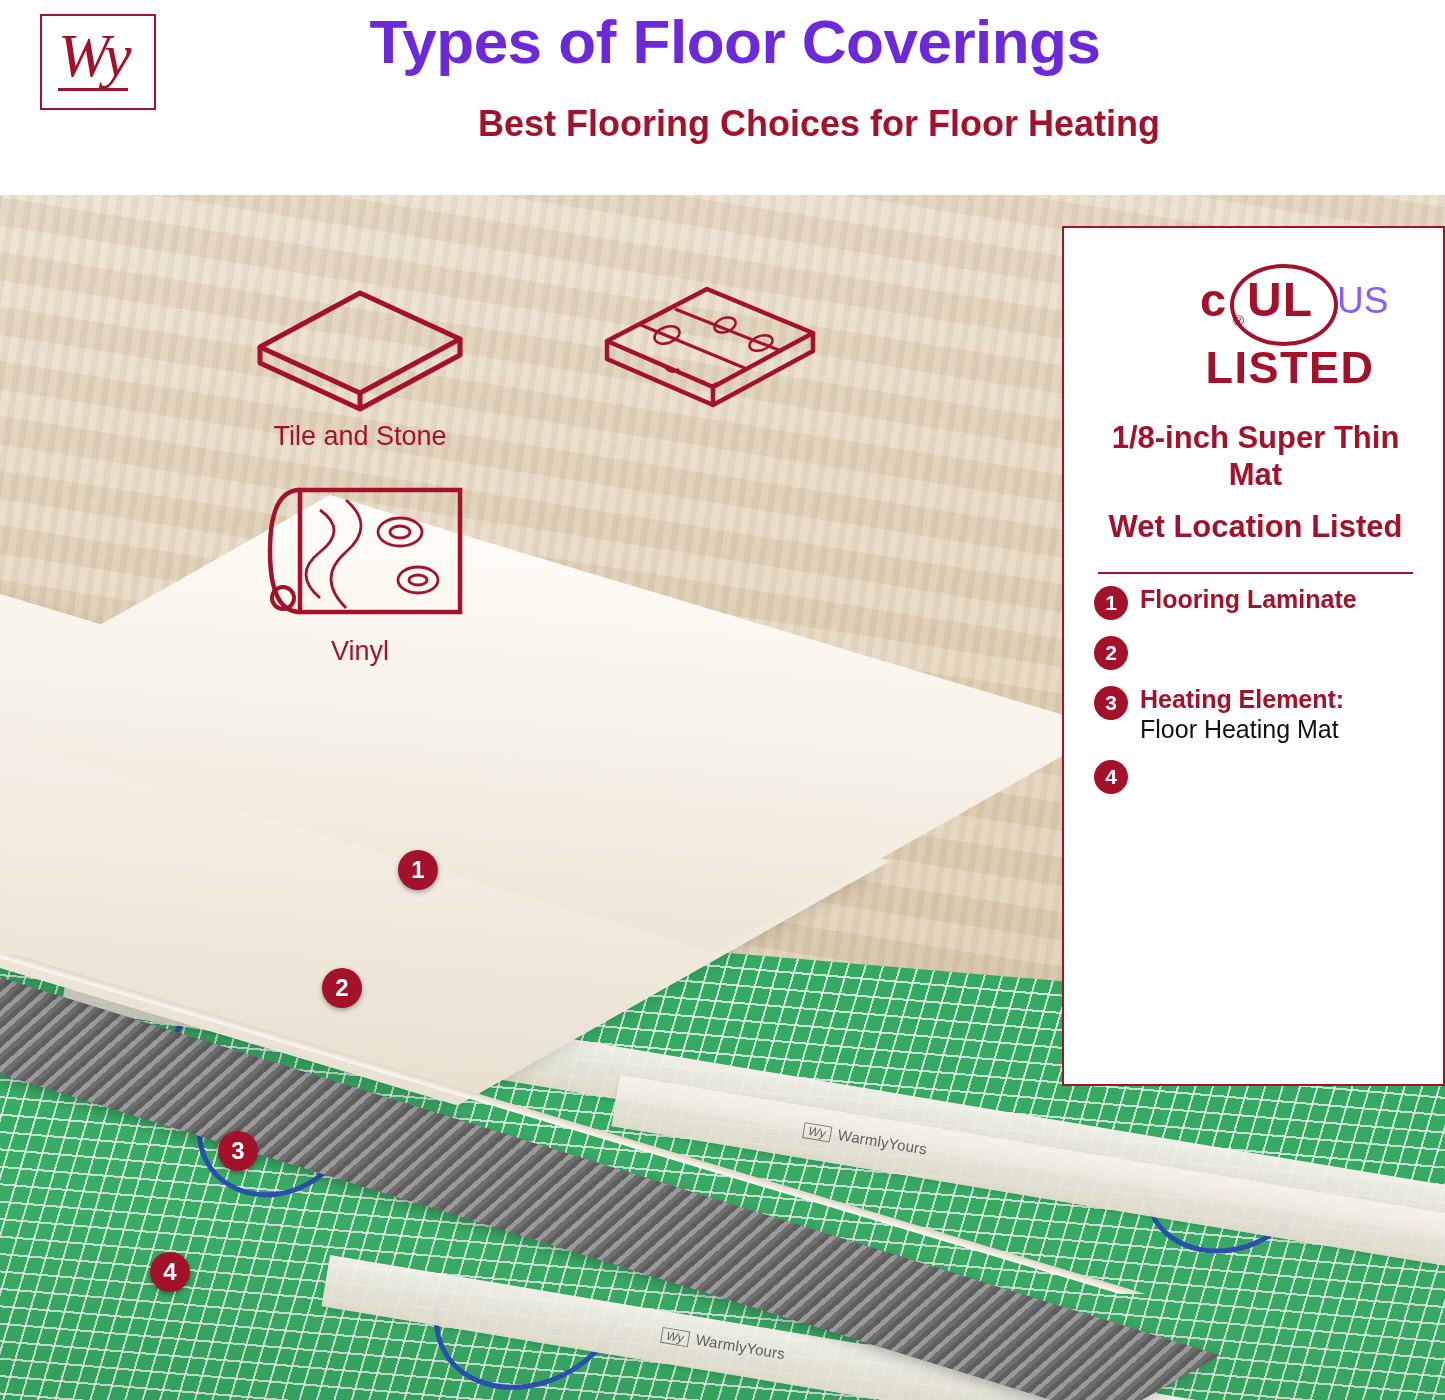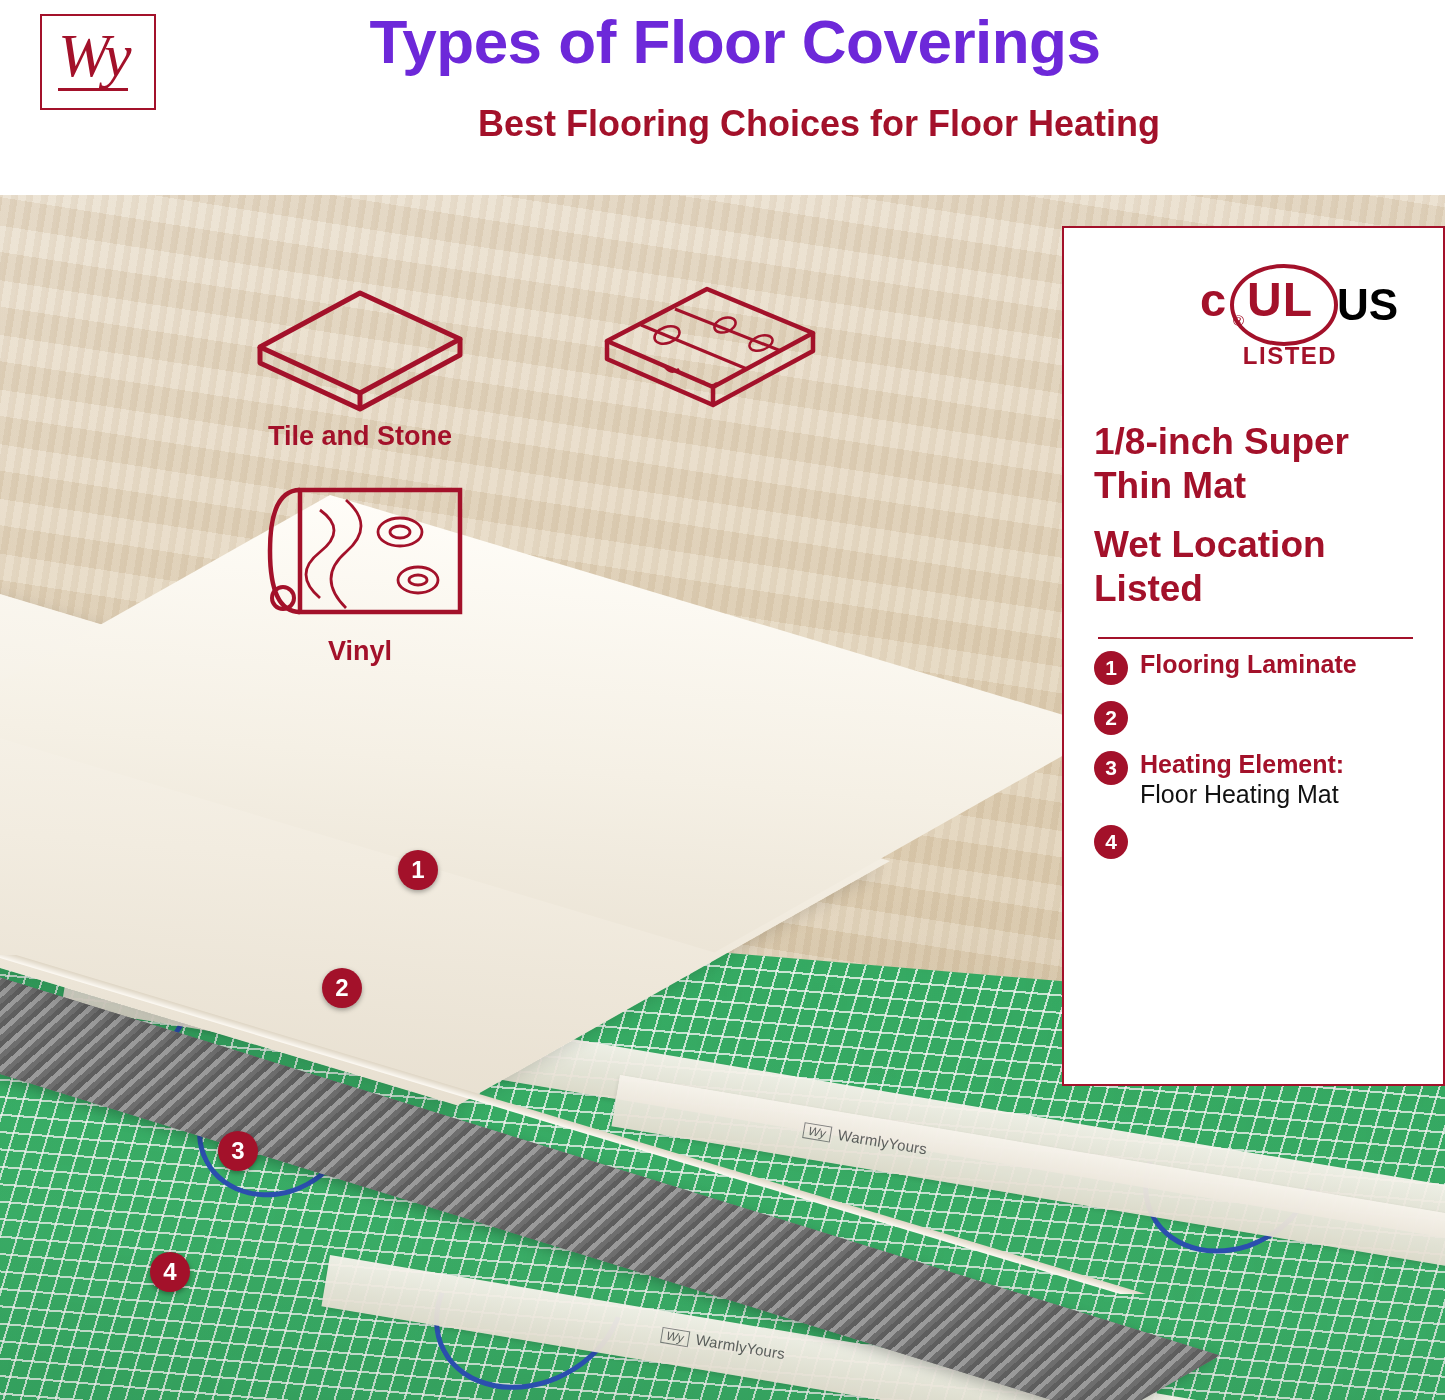--- a/index.html
+++ b/index.html
@@ -104,46 +104,46 @@
     font-size:62px;font-weight:bold;color:#6d28d9;letter-spacing:-.5px;
   }
   .subtitle{
     position:absolute;left:310px;top:103px;width:850px;text-align:right;
     font-size:36px;font-weight:bold;color:#a3112a;
   }
 
   
   .icons{position:absolute;left:215px;top:265px;width:720px;height:480px;}
   .icon-cell{position:absolute;text-align:center;}
-  .icon-label{font-size:27px;font-weight:bold;color:#a3112a;margin-top:6px;}
+  .icon-label{font-size:27px;font-weight:normal;color:#a3112a;margin-top:6px;}
   .ic{display:block;margin:0 auto;}
 
   
   .card{
     position:absolute;left:1062px;top:226px;width:383px;height:860px;
     background:#ffffff;border:2.5px solid #a3112a;box-sizing:border-box;
     padding:22px 26px 0 30px;
   }
   .ul-wrap{height:170px;position:relative;}
   .ul-c{position:absolute;left:106px;top:22px;font-size:47px;color:#a3112a;font-weight:bold;}
   .ul-circle{
     position:absolute;left:136px;top:14px;width:100px;height:74px;border:4px solid #a3112a;border-radius:50%;
   }
   .ul-letters{
     position:absolute;left:136px;top:22px;width:100px;text-align:center;
     font-size:48px;font-weight:bold;color:#a3112a;letter-spacing:1px;
   }
   .ul-reg{position:absolute;left:139px;top:62px;font-size:15px;color:#a3112a;}
-  .ul-us{position:absolute;left:243px;top:30px;font-size:44px;font-weight:bold;color:#000000;}
+  .ul-us{position:absolute;left:243px;top:30px;font-size:37px;font-weight:normal;color:#8b5cf6;}
   .ul-listed{
     position:absolute;left:106px;top:92px;width:180px;text-align:center;
-    font-size:24px;font-weight:bold;color:#a3112a;letter-spacing:1.5px;
+    font-size:45px;font-weight:bold;color:#a3112a;letter-spacing:1.5px;
   }
   .card h3{
-    margin:0;font-size:37px;font-weight:bold;color:#a3112a;line-height:1.18;
+    margin:0;font-size:31px;font-weight:bold;color:#a3112a;text-align:center;line-height:1.18;
   }
   .card h3.second{margin-top:16px;}
   .divider{height:2px;background:#a3112a;margin:26px 4px 10px 4px;}
 
   .legend{margin-top:4px;}
   .legend-row{display:flex;align-items:flex-start;margin-bottom:14px;}
   .badge{
     flex:0 0 auto;width:34px;height:34px;border-radius:50%;background:#a3112a;color:#fff;
     font-size:21px;font-weight:bold;display:flex;align-items:center;justify-content:center;
     margin-right:12px;margin-top:2px;

